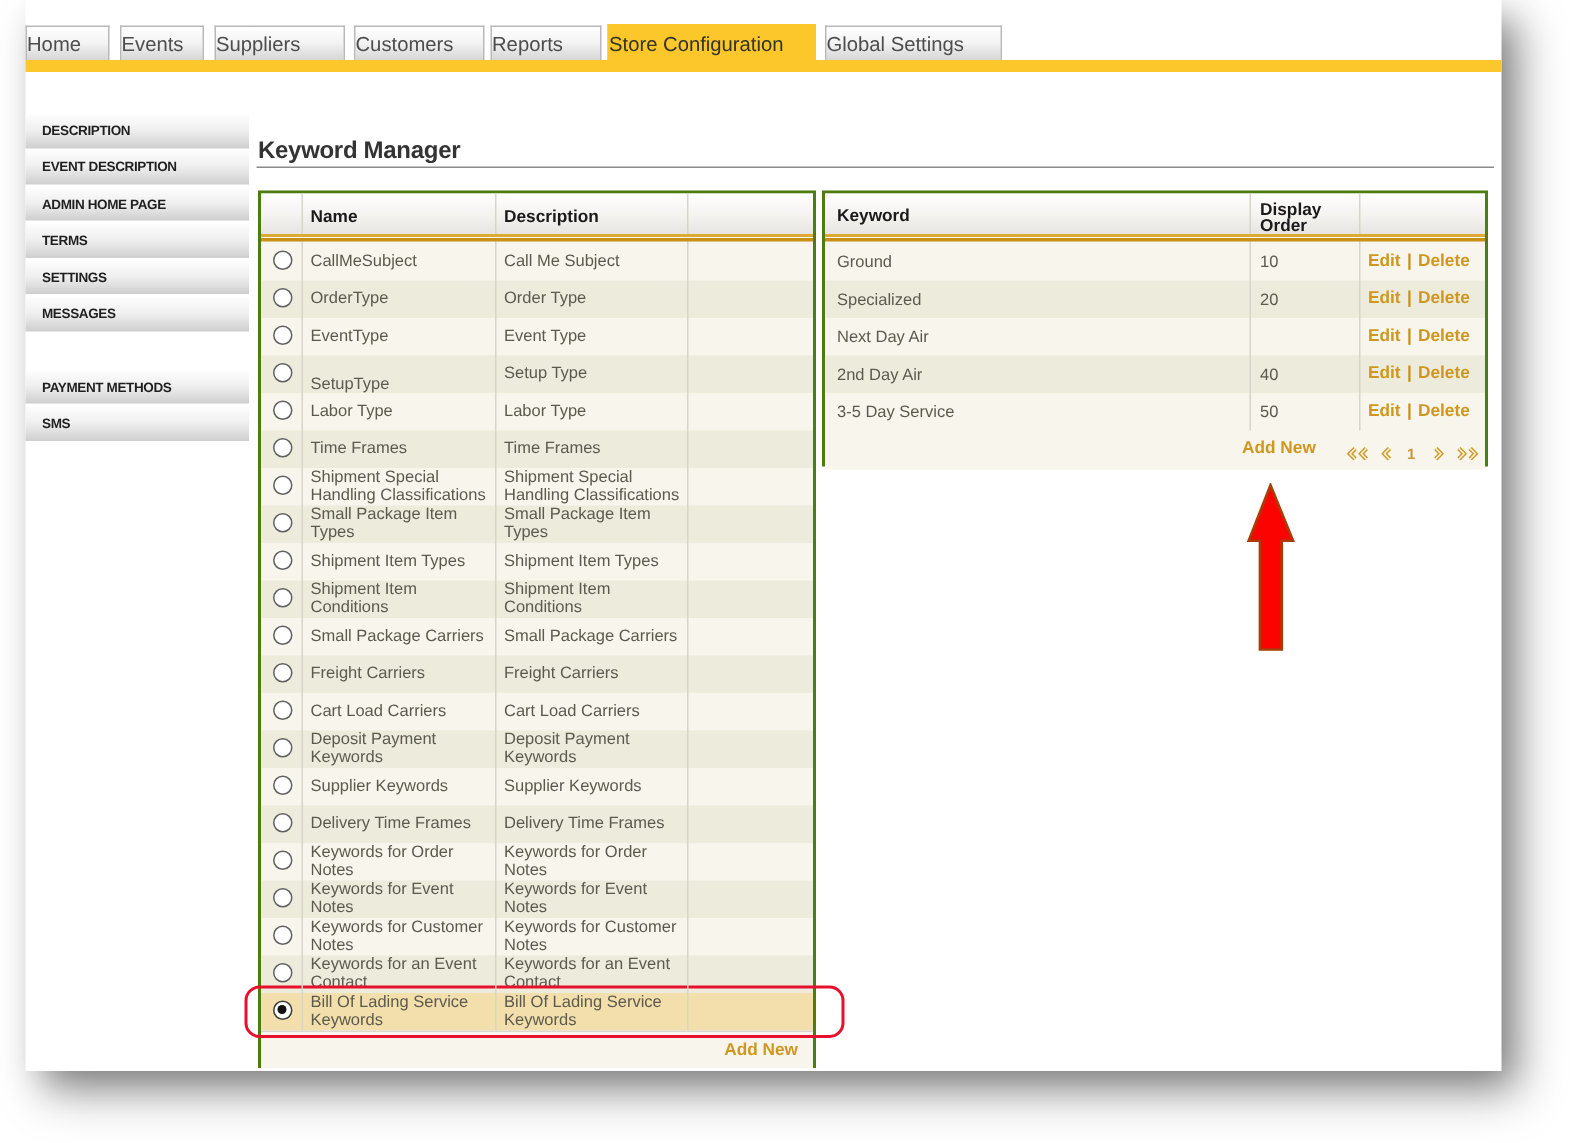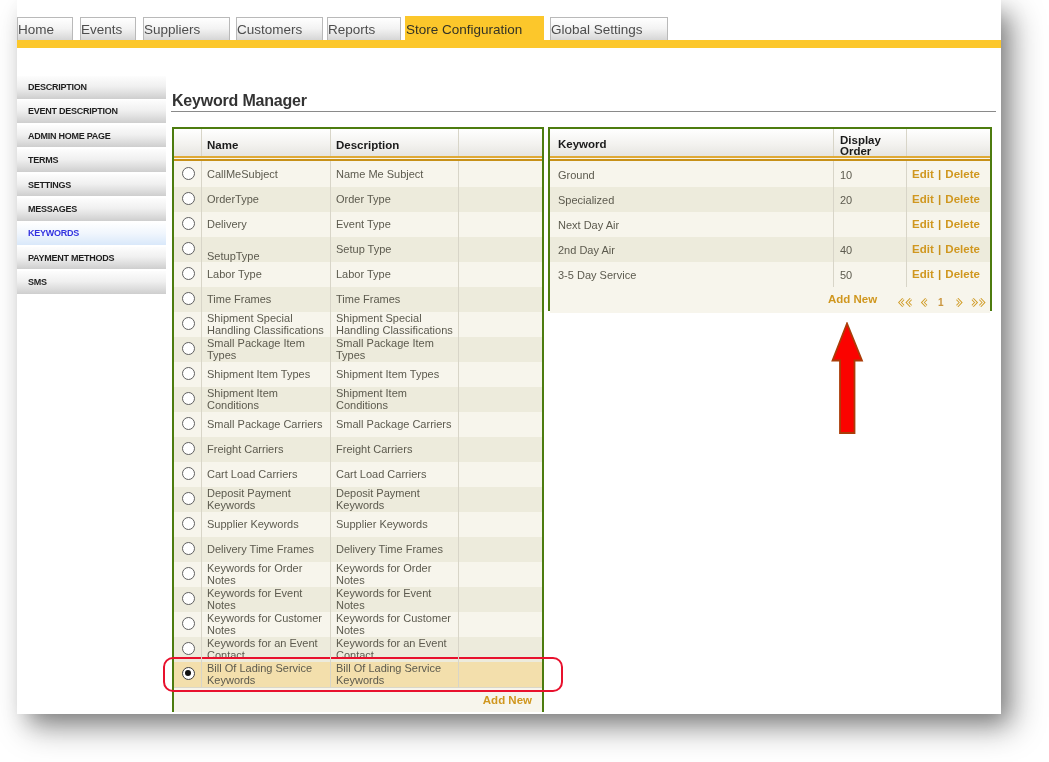--- a/index.html
+++ b/index.html
@@ -63,57 +63,56 @@
   <div class="tab active" style="left:388px; width:139px;">Store Configuration</div>
   <div class="tab" style="left:533px; width:118px;">Global Settings</div>
   <div id="ybar"></div>
 
   <div class="side" style="top:76px;">DESCRIPTION</div>
   <div class="side" style="top:100.4px;">EVENT DESCRIPTION</div>
   <div class="side" style="top:124.8px;">ADMIN HOME PAGE</div>
   <div class="side" style="top:149.2px;">TERMS</div>
   <div class="side" style="top:173.6px;">SETTINGS</div>
   <div class="side" style="top:198px;">MESSAGES</div>
-  <div class="side sel" style="top:222.4px;">KEYWORDS</div>
   <div class="side" style="top:246.8px;">PAYMENT METHODS</div>
   <div class="side" style="top:271.2px;">SMS</div>
 
   <div id="h1">Keyword Manager</div>
   <div id="hrule"></div>
 
   <div id="ltbl" class="tbl" style="left:155px; top:127px; width:372px; height:585px;">
       <div class="hdr"></div>
       <div class="hcell" style="left:33px; top:10px;">Name</div>
       <div class="hcell" style="left:162px; top:10px;">Description</div>
       <div class="oline" style="top:27.2px;"></div>
       <div class="vline" style="left:27px; height:558px;"></div>
       <div class="vline" style="left:156px; height:558px;"></div>
       <div class="vline" style="left:284px; height:558px;"></div>
       <div class="row r-light" style="top:32.5px; height:25px;">
         <div class="radio" style="left:7.8px; top:5.5px;"></div>
         <div class="cell" style="left:33px; top:0; width:118px; height:25px; display:flex; align-items:center;">
           <span>CallMeSubject</span>
         </div>
         <div class="cell" style="left:162px; top:0; width:118px; height:25px; display:flex; align-items:center;">
-          <span>Name Me Subject</span>
+          <span>Call Me Subject</span>
         </div>
       </div>
       <div class="row r-dark" style="top:57.5px; height:25px;">
         <div class="radio" style="left:7.8px; top:5.5px;"></div>
         <div class="cell" style="left:33px; top:0; width:118px; height:25px; display:flex; align-items:center;">
           <span>OrderType</span>
         </div>
         <div class="cell" style="left:162px; top:0; width:118px; height:25px; display:flex; align-items:center;">
           <span>Order Type</span>
         </div>
       </div>
       <div class="row r-light" style="top:82.5px; height:25px;">
         <div class="radio" style="left:7.8px; top:5.5px;"></div>
         <div class="cell" style="left:33px; top:0; width:118px; height:25px; display:flex; align-items:center;">
-          <span>Delivery</span>
+          <span>EventType</span>
         </div>
         <div class="cell" style="left:162px; top:0; width:118px; height:25px; display:flex; align-items:center;">
           <span>Event Type</span>
         </div>
       </div>
       <div class="row r-dark" style="top:107.5px; height:25px;">
         <div class="radio" style="left:7.8px; top:5.5px;"></div>
         <div class="cell" style="left:33px; top:0; width:118px; height:39px; display:flex; align-items:center;">
           <span>SetupType</span>
         </div>

